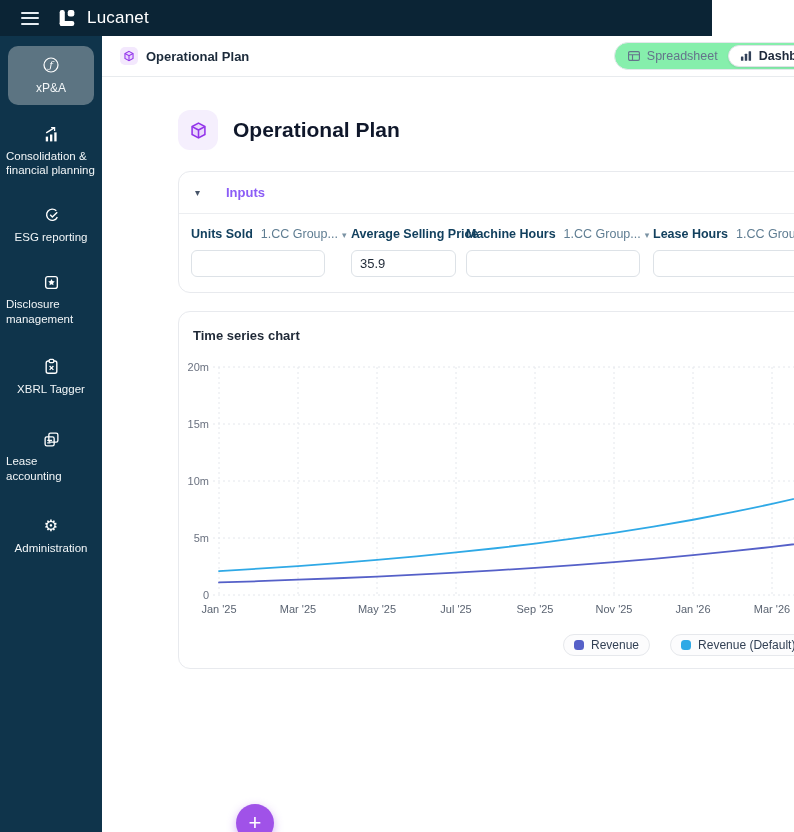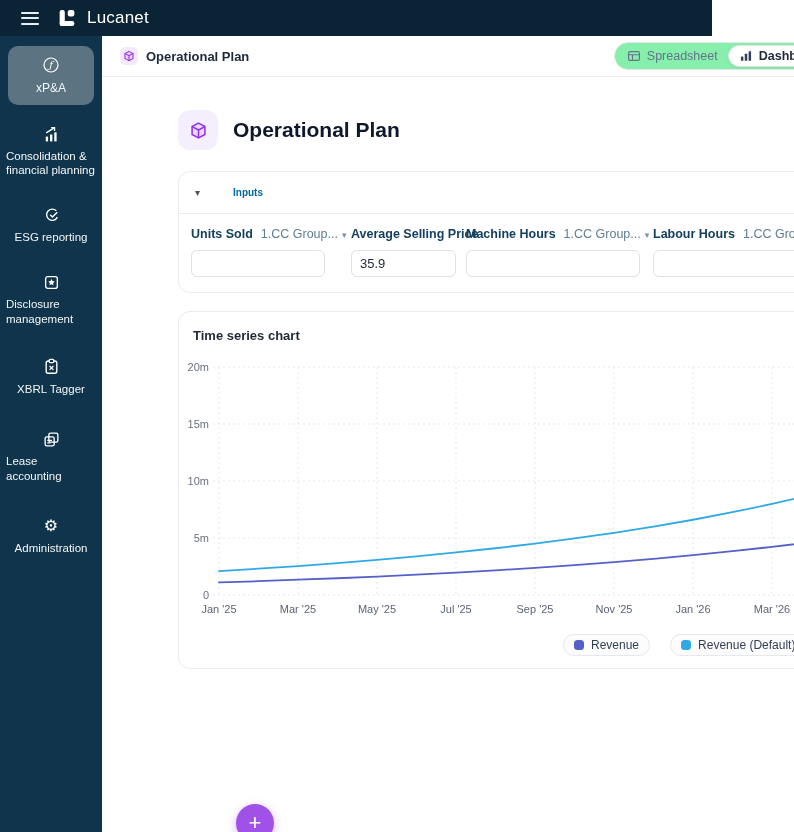--- a/index.html
+++ b/index.html
@@ -48,21 +48,21 @@
   .page-head { display:flex; align-items:center; gap:15px; margin-top:33px; }
   .page-head-icon { width:40px; height:40px; background:#f5effd; border-radius:12px;
     display:flex; align-items:center; justify-content:center; }
   .page-title { font-size:21px; font-weight:700; color:#0f172a; }
 
   .panel { border:1px solid #e8eaee; border-radius:12px; background:#fff; width:700px; }
   .inputs-panel { margin-top:21px; }
   .inputs-head { height:42px; display:flex; align-items:center; padding:0 14px 0 16px;
     border-bottom:1px solid #eceef1; }
   .collapse-caret { font-size:10px; color:#475569; cursor:pointer; width:14px; }
-  .inputs-title { font-size:10px; font-weight:700; color:#0369a1; margin-left:24px; }
+  .inputs-title { font-size:13px; font-weight:700; color:#8b5cf6; margin-left:17px; }
   .inputs-body { display:flex; padding:13px 12px 15px; }
   .field { display:flex; flex-direction:column; }
   .field-top { display:flex; align-items:flex-start; gap:8px; margin-bottom:9px; white-space:nowrap; }
   .field-label { font-size:12.5px; font-weight:700; color:#12405e; }
   .field-selector { font-size:12.5px; color:#5f7d92; cursor:pointer; }
   .field-selector .caret { font-size:9px; margin-left:4px; color:#7b93a4; }
   .field input { height:27px; border:1px solid #dde2e7; border-radius:6px; padding:8px 8px;
     font-size:13px; color:#1f2937; font-family:"Liberation Sans", sans-serif; outline:none; width:100%; }
   .f0 { width:134px; } .f1 { width:105px; margin-left:26px; }
   .f2 { width:174px; margin-left:10px; } .f3 { width:170px; margin-left:13px; }
@@ -242,21 +242,21 @@
         <div class="field f2">
           <div class="field-top">
             <span class="field-label">Machine Hours</span>
             <span class="field-selector"><span>1.CC Group...</span><span class="caret">▾</span></span>
           </div>
           <input type="text" value="" style="">
         </div>
 
         <div class="field f3">
           <div class="field-top">
-            <span class="field-label">Labour Hours</span>
+            <span class="field-label">Lease Hours</span>
             <span class="field-selector"><span>1.CC Group.</span></span>
           </div>
           <input type="text" value="" style="">
         </div>
 
       </div>
     </section>
 
     <section class="panel chart-panel">
       <div class="chart-title">Time series chart</div>

